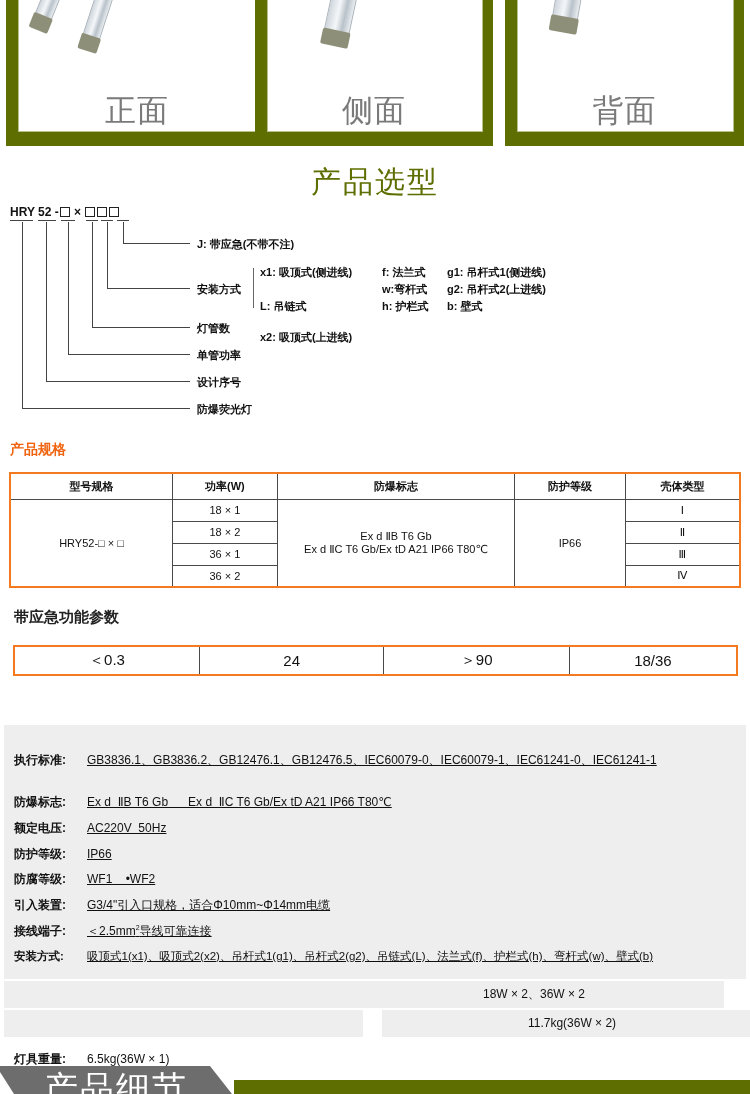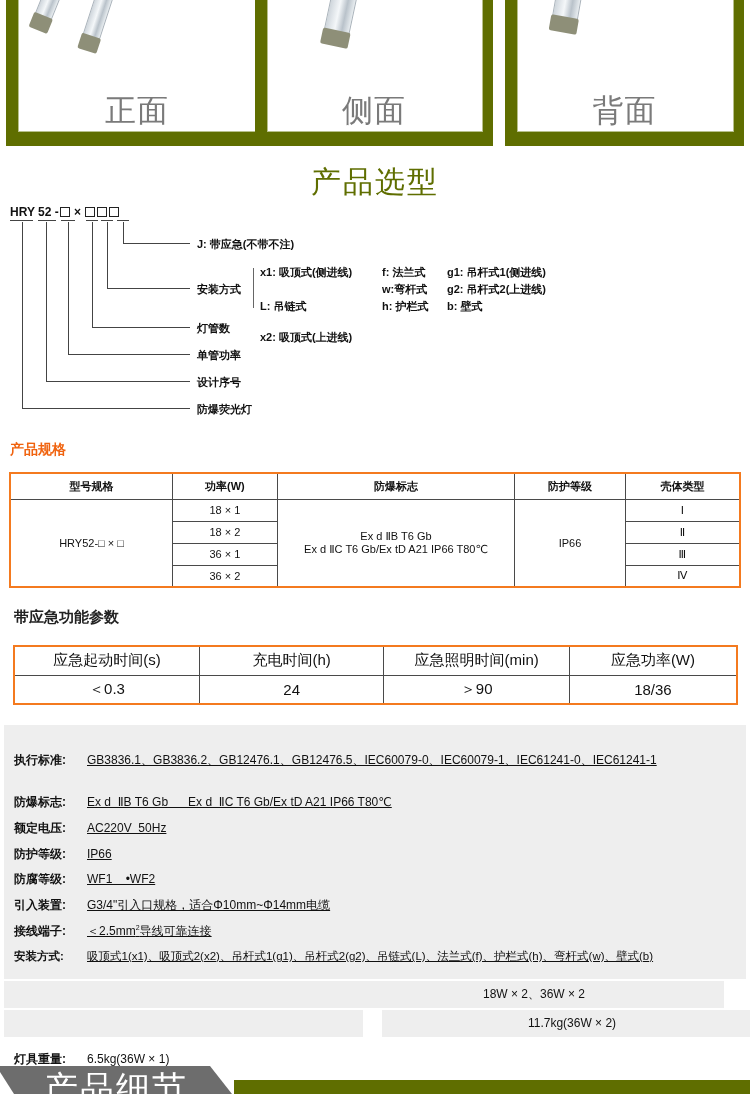--- a/index.html
+++ b/index.html
@@ -174,26 +174,20 @@
 
 <div class="emg-heading">带应急功能参数</div>
 <table class="emg-table">
   <colgroup>
       <col style="width:186px">
       <col style="width:185px">
       <col style="width:186px">
       <col style="width:168px">
     </colgroup>
   <tbody>
-      <tr>
-    <td>应急起动时间(s)</td>
-    <td>充电时间(h)</td>
-    <td>应急照明时间(min)</td>
-    <td>应急功率(W)</td>
-  </tr>
   <tr>
     <td>＜0.3</td>
     <td>24</td>
     <td>＞90</td>
     <td>18/36</td>
   </tr>
 </tbody>
   </table>
 
 <div class="params">

